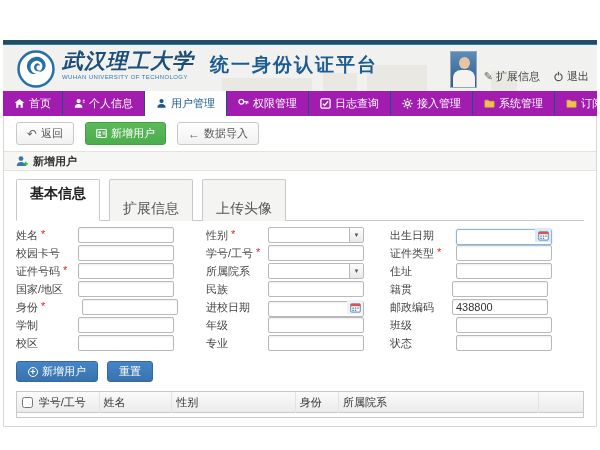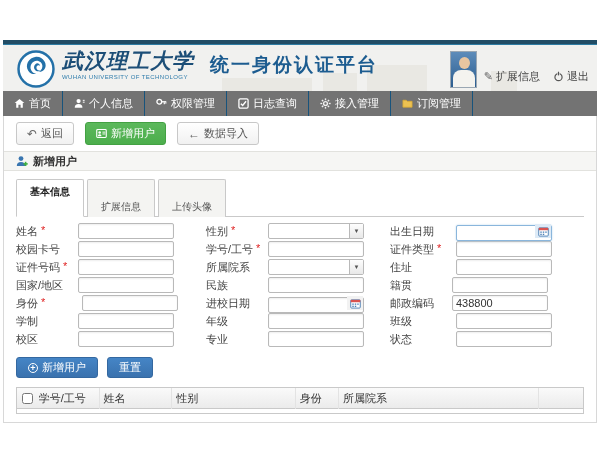--- a/index.html
+++ b/index.html
@@ -22,21 +22,21 @@
   .plat { margin-left:16px; font-size:19px; font-weight:bold; color:#1c5c90; letter-spacing:2px; padding-top:2px; }
   .hdr-right { position:absolute; right:8px; top:0; height:46px; display:flex; align-items:flex-end; padding-bottom:7px; }
   .avatar { position:absolute; right:120px; top:6px; width:27px; height:37px;
             background:linear-gradient(#5d8cba,#2c5d8f); border:1px solid #9aa7b3; overflow:hidden; }
   .avatar .head { position:absolute; left:7.5px; top:5px; width:11px; height:12px; border-radius:50%; background:#e8c5a0; }
   .avatar .shirt { position:absolute; left:2px; top:18px; width:22px; height:20px; border-radius:8px 8px 0 0; background:#f4f3ef; }
   .ulink { display:flex; align-items:center; margin-left:13px; font-size:11px; color:#444; cursor:pointer; }
   .ulink .gly { margin-right:3px; color:#666; font-size:11px; line-height:11px; }
 
   
-  .nav { display:flex; height:25px; background:#737373; }
+  .nav { display:flex; height:25px; background:#a21caf; }
   .nitem { display:flex; align-items:center; padding:0 11px; font-size:11px; color:#fff;
            border-right:1px solid #17537c; cursor:pointer; white-space:nowrap; }
   .nitem svg { margin-right:4px; }
   .nitem.active { background:#fdfdfd; color:#1a5a8a; }
 
   
   .content { background:#fff; border-left:1px solid #d8d8d8; border-right:1px solid #d8d8d8;
              border-bottom:1px solid #d8d8d8; min-height:292px; padding-bottom:8px; }
 
   .toolbar { display:flex; align-items:center; padding:6px 10px 6px 12px; }
@@ -46,22 +46,22 @@
   .tbtn .gly { margin-right:4px; font-size:12px; line-height:12px; color:#666; }
   .tbtn.green { background:linear-gradient(#5cb85c,#4cae4c); border-color:#43a143; color:#fff; }
   .tbtn.green .gly { color:#fff; }
 
   .sechdr { display:flex; align-items:center; height:20px; padding-left:12px;
             background:#f6f6f4; border-top:1px solid #e2e2de; border-bottom:1px solid #e2e2de;
             font-size:11px; font-weight:bold; color:#333; }
   .sechdr svg { margin-right:5px; }
 
   .tabs { display:flex; margin:8px 12px 0 12px; border-bottom:1px solid #c9c9c9; }
-  .tab { padding:20px 13px 3px; font-size:10px; color:#555; background:#f4f4f2;
-         border:1px solid #c9c9c9; border-bottom:none; margin-right:3px; margin-bottom:-1px;
+  .tab { padding:20px 13px 3px; font-size:14px; color:#555; background:#f4f4f2;
+         border:1px solid #c9c9c9; border-bottom:none; margin-right:9px; margin-bottom:-1px;
          border-radius:2px 2px 0 0; cursor:pointer; }
   .tab.active { background:#fff; color:#222; font-weight:bold; border-bottom:1px solid #fff; padding-top:5px; }
 
   .fgrid { display:grid; grid-template-columns:176px 170px auto; column-gap:14px;
            padding:6px 10px 0 12px; }
   .fcell { display:flex; align-items:center; height:16px; margin-bottom:2px; }
   .flb { display:flex; width:62px; font-size:11px; color:#444; flex-shrink:0; }
   .col3 .flb { width:66px; }
   .req { color:#e02222; margin-left:3px; font-size:11px; }
   .fin { width:96px; height:16px; border:1px solid #b9b9b9; border-radius:2px; font-size:11px;
@@ -152,20 +152,27 @@
     </div>
     <div class="nitem">
       <svg width="11" height="11" viewBox="0 0 12 12">
           <circle cx="5" cy="3.4" r="2.3" fill="#fff"></circle>
           <path fill="#fff" d="M0.8 10.5 Q0.8 6.6 5 6.6 Q9.2 6.6 9.2 10.5 Z"></path>
           <rect x="9.6" y="2" width="2" height="1.1" fill="#fff"></rect>
           <rect x="9.6" y="4" width="2" height="1.1" fill="#fff"></rect>
         </svg>
       <span>个人信息</span>
     </div>
+    <div class="nitem active">
+      <svg width="11" height="11" viewBox="0 0 12 12">
+          <circle cx="6" cy="3.4" r="2.3" fill="#1a5a8a"></circle>
+          <path fill="#1a5a8a" d="M1.5 10.5 Q1.5 6.6 6 6.6 Q10.5 6.6 10.5 10.5 Z"></path>
+        </svg>
+      <span>用户管理</span>
+    </div>
     <div class="nitem">
       <svg width="11" height="11" viewBox="0 0 12 12">
           <circle cx="3.6" cy="4" r="2.6" fill="none" stroke="#fff" stroke-width="1.4"></circle>
           <rect x="5.6" y="3.4" width="5.6" height="1.4" fill="#fff"></rect>
           <rect x="8.4" y="4.6" width="1.3" height="2.2" fill="#fff"></rect>
           <rect x="10.2" y="4.6" width="1.1" height="1.6" fill="#fff"></rect>
         </svg>
       <span>权限管理</span>
     </div>
     <div class="nitem">
@@ -183,20 +190,26 @@
             <line x1="6" y1="9.6" x2="6" y2="11.6"></line>
             <line x1="0.4" y1="6" x2="2.4" y2="6"></line>
             <line x1="9.6" y1="6" x2="11.6" y2="6"></line>
             <line x1="2.1" y1="2.1" x2="3.5" y2="3.5"></line>
             <line x1="8.5" y1="8.5" x2="9.9" y2="9.9"></line>
             <line x1="9.9" y1="2.1" x2="8.5" y2="3.5"></line>
             <line x1="3.5" y1="8.5" x2="2.1" y2="9.9"></line>
           </g>
         </svg>
       <span>接入管理</span>
+    </div>
+    <div class="nitem">
+      <svg width="11" height="11" viewBox="0 0 12 12">
+          <path fill="#ecc252" stroke="#d8a832" stroke-width="0.8" d="M1 2.4 H4.6 L5.8 3.6 H11 V10 H1 Z"></path>
+        </svg>
+      <span>系统管理</span>
     </div>
     <div class="nitem">
       <svg width="11" height="11" viewBox="0 0 12 12">
           <path fill="#ecc252" stroke="#d8a832" stroke-width="0.8" d="M1 2.4 H4.6 L5.8 3.6 H11 V10 H1 Z"></path>
         </svg>
       <span>订阅管理</span>
     </div>
   </div>
 
   <div class="content">

